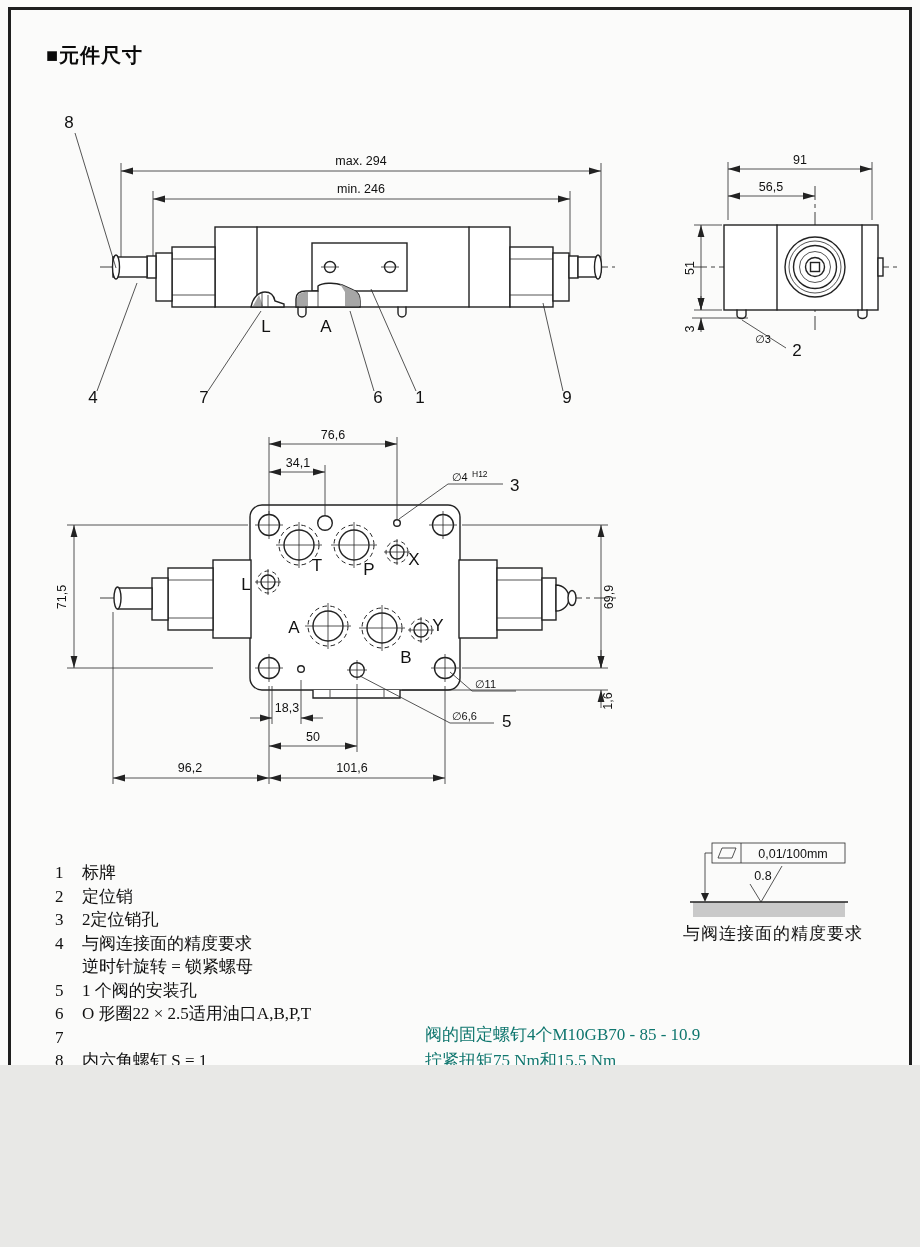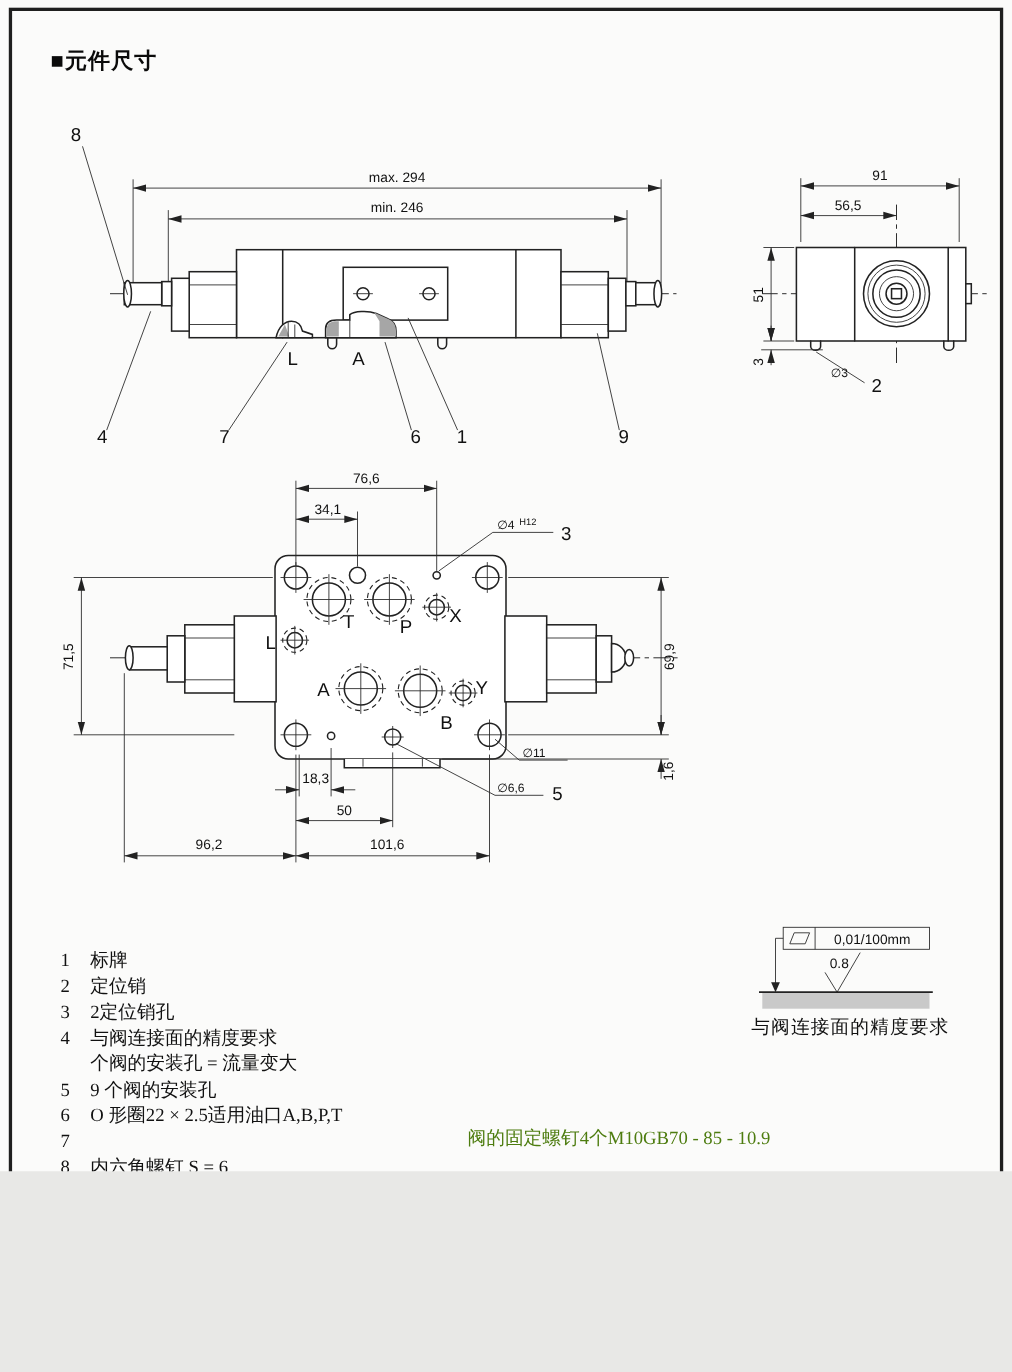--- a/index.html
+++ b/index.html
@@ -2,21 +2,21 @@
 <html><head>
 <meta charset="utf-8">
 <style>
   html,body{margin:0;padding:0;background:#e8e8e6;}
   .page{position:relative;width:920px;height:1065px;background:#fbfbfa;font-family:"Liberation Sans",sans-serif;overflow:hidden;}
   .frame{position:absolute;left:8px;top:7px;width:898px;height:1226px;border:3px solid #1f1f1f;}
   .title{position:absolute;left:46px;top:42px;font-size:20px;font-weight:bold;color:#0a0a0a;font-family:"Liberation Sans",sans-serif;letter-spacing:1px;}
   .legend{position:absolute;left:55px;top:861px;color:#111;font-family:"Liberation Serif",serif;font-size:17px;}
   .legend .row{display:flex;line-height:23.5px;}
   .legend .num{width:27px;flex:0 0 27px;}
-  .notes{position:absolute;left:425px;top:1022px;color:#4d7c0f;font-family:"Liberation Serif",serif;font-size:17px;line-height:26px;}
+  .notes{position:absolute;left:425px;top:1022px;color:#0f766e;font-family:"Liberation Serif",serif;font-size:17px;line-height:26px;}
   .caption{position:absolute;left:683px;top:922px;width:215px;color:#111;font-family:Liberation Sans, sans-serif;font-size:17px;letter-spacing:1px;}
   svg.drawing{position:absolute;left:0;top:0;}
   .s{stroke:#222;stroke-width:1.4;fill:none;stroke-linecap:round;}
   .sf{stroke:#222;stroke-width:1.4;fill:#fff;}
   .t{stroke:#2a2a2a;stroke-width:0.8;fill:none;}
   .cl{stroke:#2a2a2a;stroke-width:0.9;fill:none;stroke-dasharray:14 4 4 4;}
   .hd{stroke:#222;stroke-width:1;fill:none;stroke-dasharray:4.5 3.5;}
   .gy{fill:#a6a6a6;stroke:none;}
   text.d{font:12.5px "Liberation Sans",sans-serif;fill:#111;}
   text.sm{font:11px "Liberation Sans",sans-serif;fill:#111;}
@@ -289,41 +289,42 @@
     <div class="row">
         <span class="num">3</span>
         <span>2定位销孔</span>
       </div>
     <div class="row">
         <span class="num">4</span>
         <span>与阀连接面的精度要求</span>
       </div>
     <div class="row">
         <span class="num"></span>
-        <span>个阀的安装孔 = 流量变大</span>
+        <span>逆时针旋转 = 锁紧螺母</span>
       </div>
     <div class="row">
         <span class="num">5</span>
-        <span>9 个阀的安装孔</span>
+        <span>1 个阀的安装孔</span>
       </div>
     <div class="row">
         <span class="num">6</span>
         <span>O 形圈22 × 2.5适用油口A,B,P,T</span>
       </div>
     <div class="row">
         <span class="num">7</span>
       </div>
     <div class="row">
         <span class="num">8</span>
-        <span>内六角螺钉 S = 6</span>
+        <span>内六角螺钉 S = 1</span>
       </div>
     <div class="row">
         <span class="num">9</span>
         <span>锁紧螺母 S = 18</span>
       </div>
   </div>
 
   <div class="notes">
     <div>阀的固定螺钉4个M10GB70 - 85 - 10.9</div>
+    <div>拧紧扭矩75 Nm和15.5 Nm</div>
   </div>
 
   <div class="caption">与阀连接面的精度要求</div>
 </div>
 
 </body></html>

